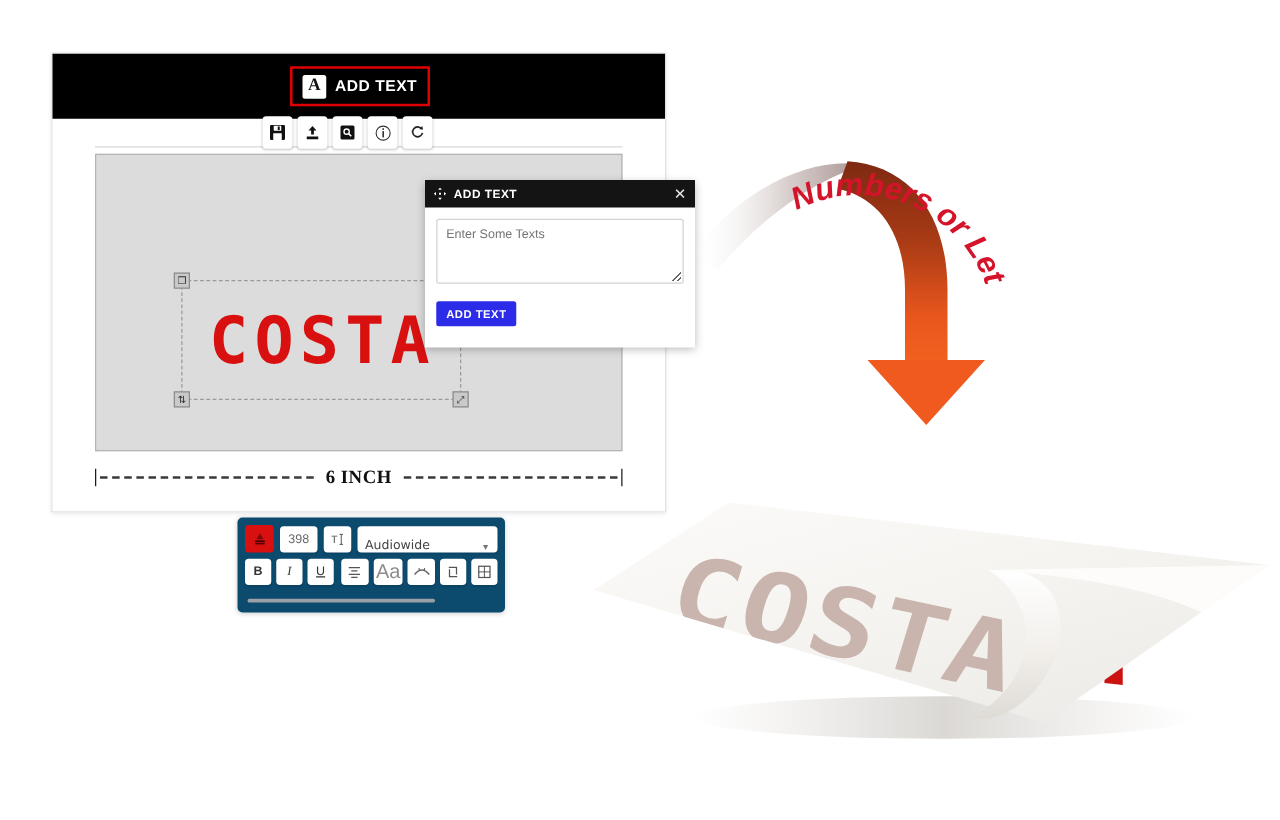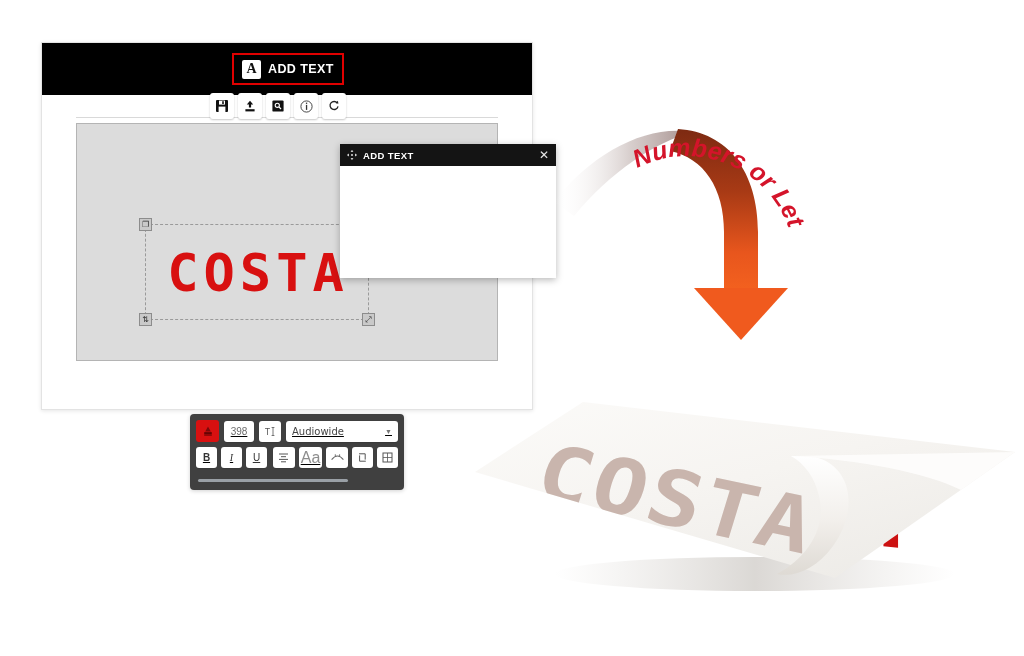--- a/index.html
+++ b/index.html
@@ -70,39 +70,39 @@
     position:absolute;left:0;top:0;width:224px;height:96px;
     display:flex;align-items:center;justify-content:center;
     color:#d81010;font-size:52px;font-weight:bold;letter-spacing:5px;
     font-family:"DejaVu Sans Mono", monospace;
     white-space:nowrap;
   }
 
   
   .fmt{
     position:absolute;left:113px;top:290px;width:214px;height:76px;
-    background:#404040;border-radius:4px;
+    background:#0c4a6e;border-radius:4px;
     box-shadow:0 1px 4px rgba(0,0,0,.18);
-    padding:6px 6px 0 6px;box-sizing:border-box;text-decoration:underline;
+    padding:6px 6px 0 6px;box-sizing:border-box;
   }
   .fmt-r1{display:flex;gap:5px;align-items:center;}
   .fmt-r2{display:flex;gap:4px;align-items:center;margin-top:5px;}
   .fmt-btn{
     height:21px;min-width:21px;background:#ffffff;border-radius:3px;
     display:flex;align-items:center;justify-content:center;
     font-size:10px;color:#5a5a5a;box-shadow:0 1px 1px rgba(0,0,0,.10);
   }
   .fmt-color{
     width:23px;height:22px;background:#d81010;border-radius:3px;
     display:flex;align-items:center;justify-content:center;
   }
   .fmt-num{width:30px;font-size:10px;color:#6a6a6a;}
   .fmt-font{
     flex:1;height:21px;background:#ffffff;border-radius:3px;
-    display:flex;align-items:center;justify-content:space-between;
+    display:flex;align-items:flex-end;justify-content:space-between;
     padding:0 6px;box-sizing:border-box;
     box-shadow:0 1px 1px rgba(0,0,0,.10);
   }
   .fmt-font-name{font-size:10px;color:#444;font-family:"DejaVu Sans", sans-serif;}
   .caret{font-size:7px;color:#777;}
   .fmt-b{font-weight:bold;color:#333;}
   .fmt-i{font-style:italic;color:#333;font-family:"Liberation Serif",serif;}
   .fmt-u{text-decoration:underline;color:#333;}
   .slider-wrap{
     position:absolute;left:8px;right:8px;bottom:8px;height:4px;
@@ -280,33 +280,44 @@
               </svg>
           </div>
         </div>
 
         <div class="slider-wrap">
           <div class="slider-track"></div>
         </div>
       </div>
     </div>
 
+    <div class="ruler">
+      <div class="rule-cap"></div>
+      <div class="rule-dash"></div>
+      <div class="rule-label">6 INCH</div>
+      <div class="rule-dash"></div>
+      <div class="rule-cap"></div>
+    </div>
   </div>
 
   <div class="dialog">
     <div class="dlg-head">
       <div class="dlg-head-left">
         <svg width="10" height="10" viewBox="0 0 10 10">
           <path d="M5 0 L6.4 1.8 H3.6 Z M5 10 L3.6 8.2 H6.4 Z M0 5 L1.8 3.6 V6.4 Z M10 5 L8.2 6.4 V3.6 Z" fill="#ffffff"></path>
           <rect x="4.2" y="4.2" width="1.6" height="1.6" fill="#ffffff"></rect>
         </svg>
         <span class="dlg-title">ADD TEXT</span>
       </div>
       <span class="dlg-close">✕</span>
     </div>
+    <div class="dlg-body">
+      <textarea class="dlg-area" placeholder="Enter Some Texts" style=""></textarea>
+      <div class="dlg-btn">ADD TEXT</div>
+    </div>
   </div>
 
   <div class="arrow-area">
     <svg class="caption-svg" width="300" height="330" viewBox="0 0 300 330">
       <defs>
         <linearGradient id="shaftGrad" x1="0" y1="0" x2="0" y2="1">
           <stop offset="0%" stop-color="#7d2a12"></stop>
           <stop offset="38%" stop-color="#a83a15"></stop>
           <stop offset="75%" stop-color="#e8561d"></stop>
           <stop offset="100%" stop-color="#f4621f"></stop>

